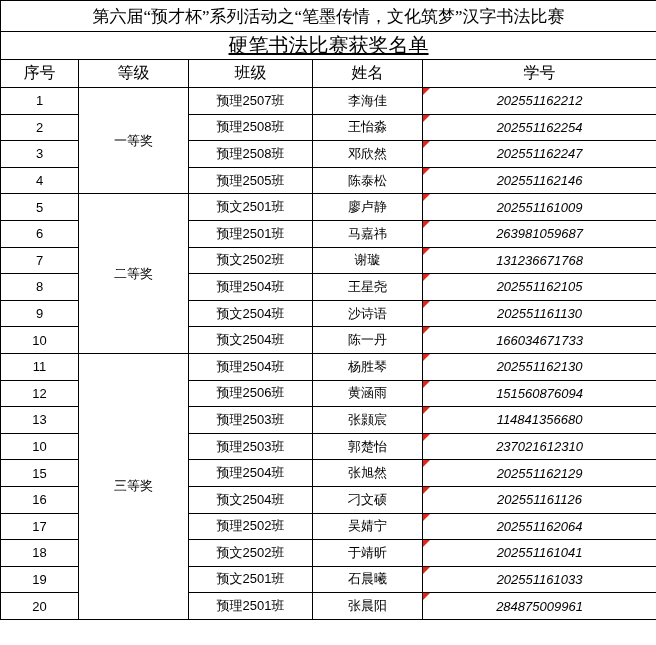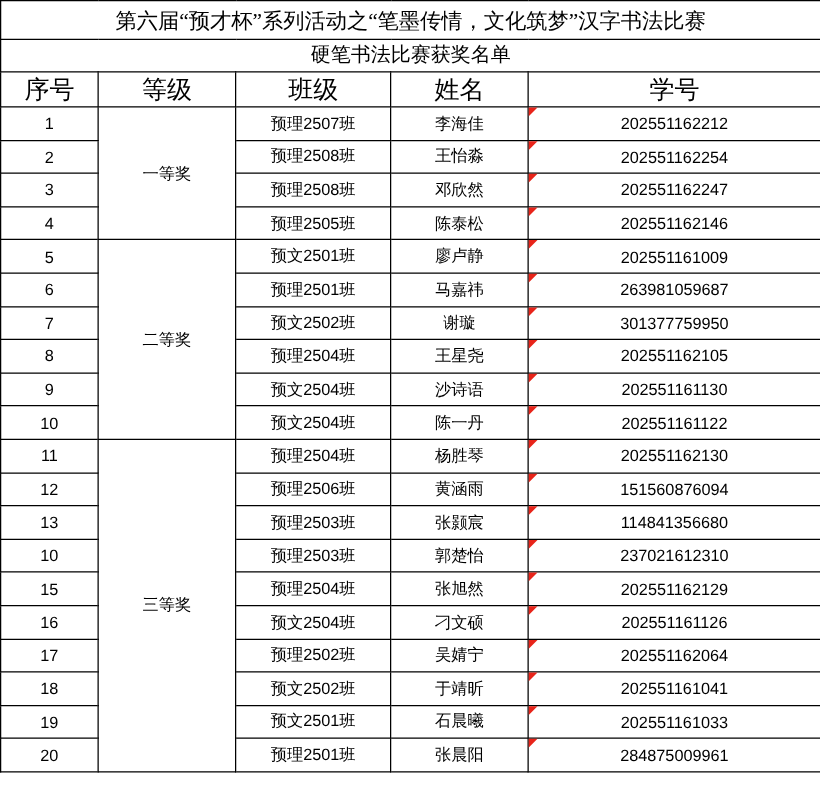--- a/index.html
+++ b/index.html
@@ -37,41 +37,43 @@
   .title-row td {
     height: 30px;
     font-size: 17px;
     font-weight: bold;
     font-family: "Liberation Serif", serif;
     letter-spacing: 0px;
     white-space: nowrap;
   }
   .subtitle-row td {
     height: 25px;
-    font-size: 16px;
+    font-size: 20px;
     font-weight: bold;
     font-family: "Liberation Serif", serif;
+    text-decoration: underline;
   }
   .head-row td {
     height: 27px;
-    font-size: 20px;
+    font-size: 16px;
     font-weight: bold;
     font-family: Liberation Sans, sans-serif;
   }
   .data-row td {
     height: 25.6px;
     font-size: 13px;
     font-family: "Liberation Sans", sans-serif;
   }
   .level-cell {
     font-size: 14px;
     font-family: "Liberation Serif", serif;
   }
   .id-cell {
     position: relative;
+    font-style: italic;
   }
   .corner-mark {
     position: absolute;
     top: 0;
     left: 0;
     width: 0;
     height: 0;
     border-top: 7px solid #e8241a;
     border-right: 7px solid transparent;
   }
@@ -144,39 +146,39 @@
       <tr class="data-row">
         <td>6</td>
         <td>预理2501班</td>
         <td>马嘉祎</td>
         <td class="id-cell"><span class="corner-mark"></span><span>263981059687</span></td>
       </tr>
       <tr class="data-row">
         <td>7</td>
         <td>预文2502班</td>
         <td>谢璇</td>
-        <td class="id-cell"><span class="corner-mark"></span><span>301377759950</span></td>
+        <td class="id-cell"><span class="corner-mark"></span><span>131236671768</span></td>
       </tr>
       <tr class="data-row">
         <td>8</td>
         <td>预理2504班</td>
         <td>王星尧</td>
         <td class="id-cell"><span class="corner-mark"></span><span>202551162105</span></td>
       </tr>
       <tr class="data-row">
         <td>9</td>
         <td>预文2504班</td>
         <td>沙诗语</td>
         <td class="id-cell"><span class="corner-mark"></span><span>202551161130</span></td>
       </tr>
       <tr class="data-row">
         <td>10</td>
         <td>预文2504班</td>
         <td>陈一丹</td>
-        <td class="id-cell"><span class="corner-mark"></span><span>202551161122</span></td>
+        <td class="id-cell"><span class="corner-mark"></span><span>166034671733</span></td>
       </tr>
 
       <tr class="data-row">
         <td>11</td>
         <td class="level-cell" rowspan="10">三等奖</td>
         <td>预理2504班</td>
         <td>杨胜琴</td>
         <td class="id-cell"><span class="corner-mark"></span><span>202551162130</span></td>
       </tr>
       <tr class="data-row">

